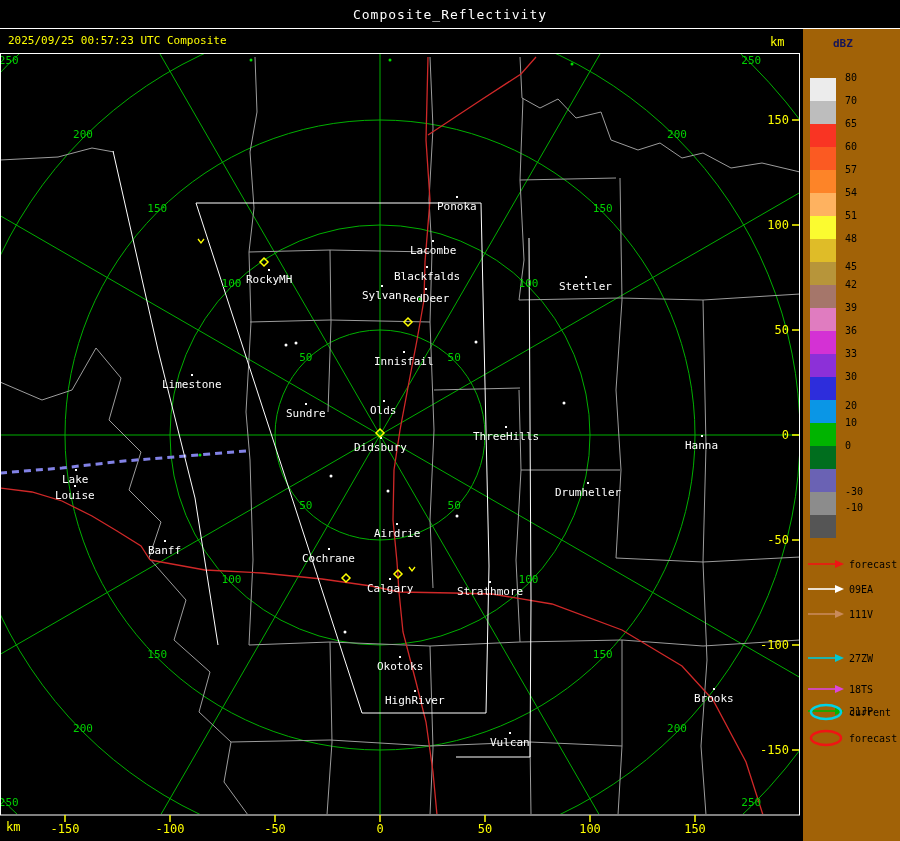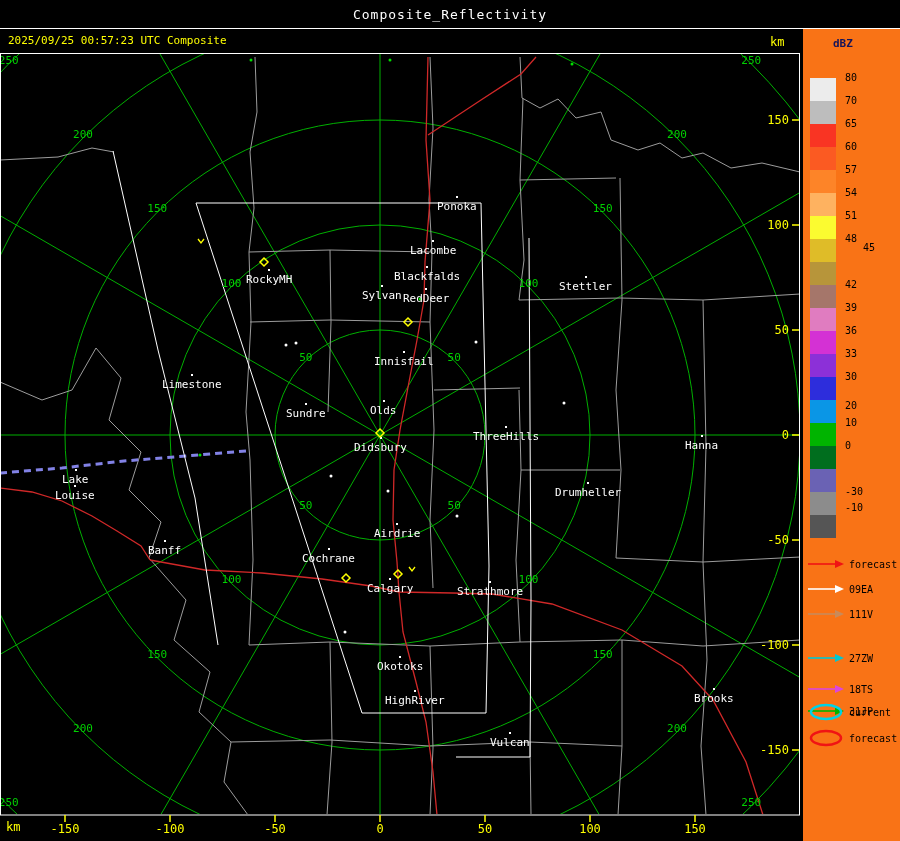--- a/index.html
+++ b/index.html
@@ -6,21 +6,21 @@
   body{width:900px;height:841px;position:relative;overflow:hidden;
        font-family:"DejaVu Sans Mono", monospace;}
   .titlebar{position:absolute;left:0;top:0;width:900px;height:28px;background:#000;
             border-bottom:1px solid #fff;color:#fff;display:flex;align-items:center;
             justify-content:center;font-size:13px;letter-spacing:1px;}
   .timestamp{position:absolute;left:8px;top:34px;color:#ff0;font-size:11px;}
   .km-top{position:absolute;left:770px;top:35px;color:#ff0;font-size:12px;}
   .km-bottom{position:absolute;left:6px;top:820px;color:#ff0;font-size:12px;}
   #map-svg{position:absolute;left:0;top:0;}
   #map-svg text{font-family:"DejaVu Sans Mono", monospace;}
-  .sidebar{position:absolute;left:803px;top:29px;width:97px;height:812px;background:#f97316;}
+  .sidebar{position:absolute;left:803px;top:29px;width:97px;height:812px;background:#a16207;}
   .cb-title{position:absolute;left:30px;top:8px;color:#14145a;font-size:11px;font-weight:bold;}
   .cb-swatch{position:absolute;left:7px;width:26px;height:23px;}
   .cb-label{position:absolute;left:42px;font-size:10px;color:#000;}
   .legend-row{position:absolute;left:4px;display:flex;align-items:center;gap:2px;height:22px;}
   .legend-label{font-size:10px;color:#000;}
 </style>
 </head>
 <body>
 
 <div class="titlebar">
@@ -240,21 +240,21 @@
       <div class="cb-swatch" style="top: 463px; background: rgb(140, 140, 140);"></div>
       <div class="cb-swatch" style="top: 486px; background: rgb(85, 85, 85);"></div>
       <div class="cb-label" style="top: 43px;">80</div>
       <div class="cb-label" style="top: 66px;">70</div>
       <div class="cb-label" style="top: 89px;">65</div>
       <div class="cb-label" style="top: 112px;">60</div>
       <div class="cb-label" style="top: 135px;">57</div>
       <div class="cb-label" style="top: 158px;">54</div>
       <div class="cb-label" style="top: 181px;">51</div>
       <div class="cb-label" style="top: 204px;">48</div>
-      <div class="cb-label" style="top: 213px; margin-left: 18px;">45</div>
+      <div class="cb-label" style="top: 232px;">45</div>
       <div class="cb-label" style="top: 250px;">42</div>
       <div class="cb-label" style="top: 273px;">39</div>
       <div class="cb-label" style="top: 296px;">36</div>
       <div class="cb-label" style="top: 319px;">33</div>
       <div class="cb-label" style="top: 342px;">30</div>
       <div class="cb-label" style="top: 371px;">20</div>
       <div class="cb-label" style="top: 388px;">10</div>
       <div class="cb-label" style="top: 411px;">0</div>
       <div class="cb-label" style="top: 434px; margin-top: 39px;">-10</div>
       <div class="cb-label" style="top: 457px;">-30</div>

